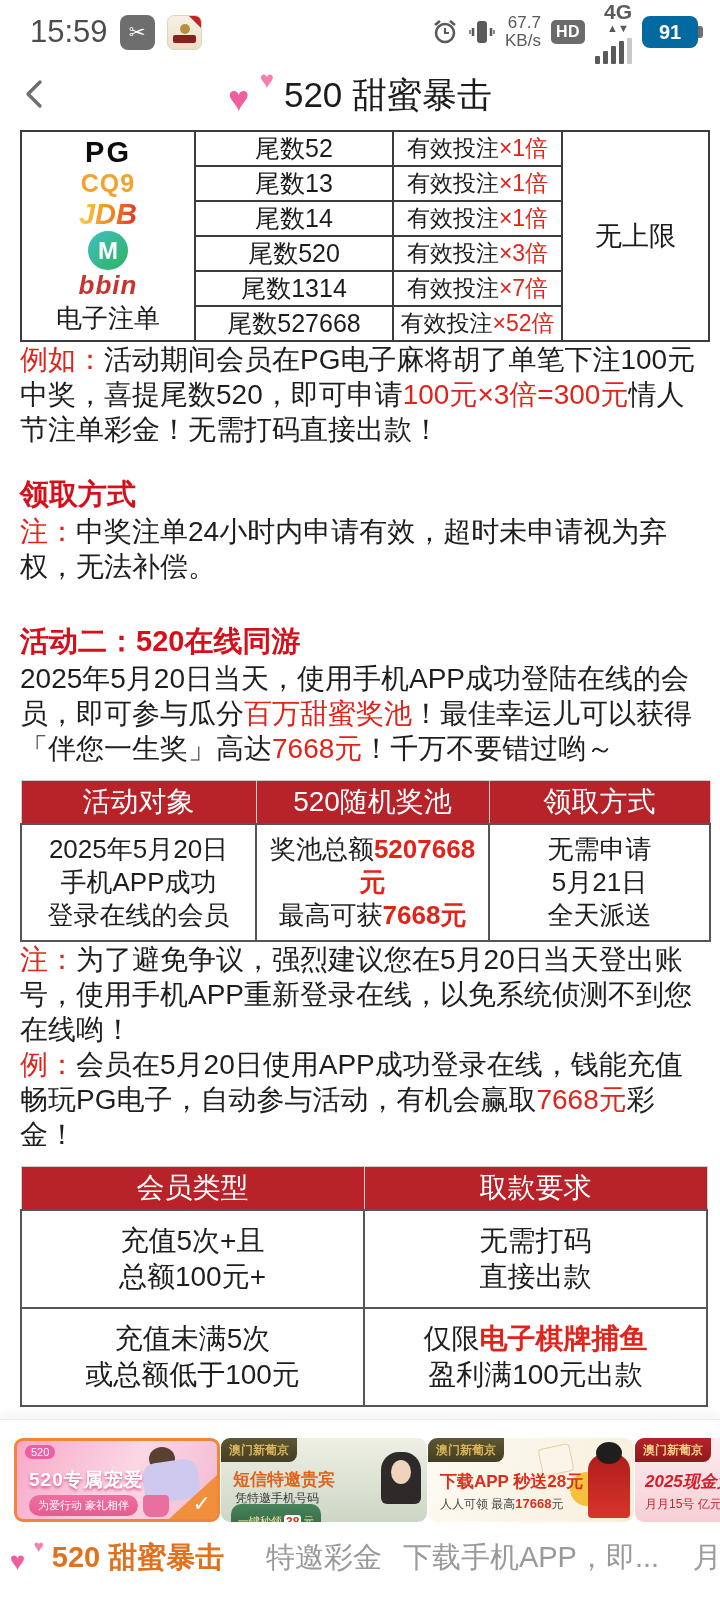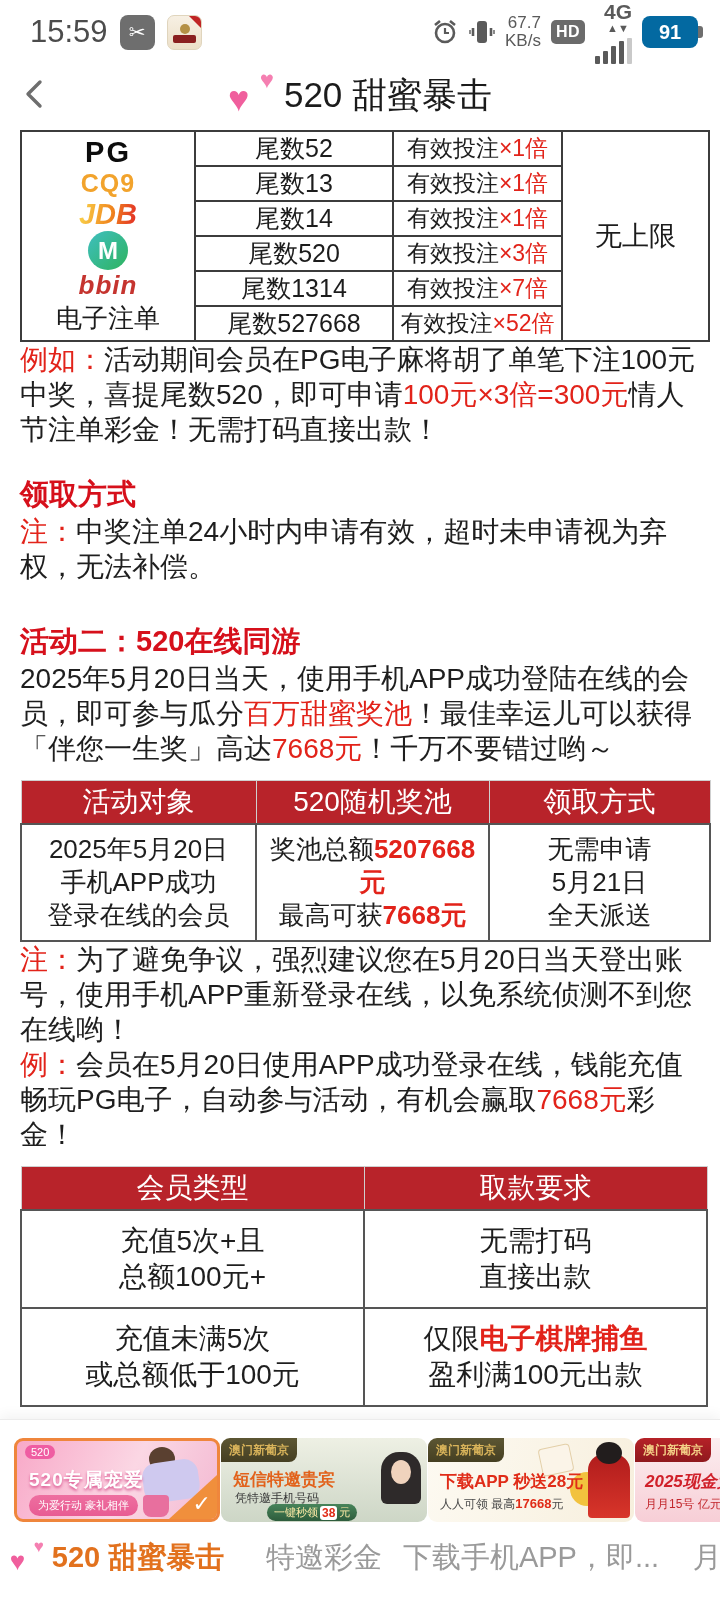--- a/index.html
+++ b/index.html
@@ -111,21 +111,21 @@
   .c1-check{position:absolute;right:6px;bottom:2px;color:#fff;font-size:22px;font-weight:700;}
 
   
   .card2{background:linear-gradient(#eef0e4,#cdd6c6);}
   .brand-strip{position:absolute;left:0;top:0;height:22px;padding:2px 8px 0 8px;
     background:linear-gradient(#5c5633,#453f22);color:#d8b35a;font-size:12px;font-weight:700;
     border-radius:0 0 8px 0;line-height:20px;white-space:nowrap;}
   .c2-line1{position:absolute;left:12px;top:30px;font-size:17px;font-weight:800;color:#e2621b;}
   .c2-line2{position:absolute;left:14px;top:52px;font-size:12px;color:#3a3a3a;}
   .c2-pill{position:absolute;left:10px;top:66px;background:linear-gradient(#47845a,#2e5c3c);
-    border-radius:10px;color:#ffeaa6;font-size:11px;padding:1px 7px;display:flex;align-items:center;gap:2px;margin-left:36px;}
+    border-radius:10px;color:#ffeaa6;font-size:11px;padding:10px 7px;display:flex;align-items:center;gap:2px;}
   .c2-pill b{background:#fff;color:#e02c18;border-radius:3px;padding:0 2px;font-size:12px;}
   .c2-hair{position:absolute;right:6px;top:14px;width:40px;height:52px;border-radius:18px 18px 6px 6px;background:#2e2a2a;}
   .c2-face{position:absolute;right:16px;top:22px;width:20px;height:24px;border-radius:50%;background:#f0d3bd;}
 
   
   .card3{background:linear-gradient(110deg,#fdfaf2,#f7efdd);}
   .c3-line1{position:absolute;left:12px;top:32px;font-size:17px;font-weight:800;color:#e02c18;}
   .c3-line2{position:absolute;left:12px;top:58px;font-size:12px;color:#4a4a4a;}
   .c3-line2 b{color:#e02c18;font-size:13px;}
   .c3-coin{position:absolute;right:30px;top:34px;width:34px;height:34px;border-radius:50%;background:#f2c23e;}

